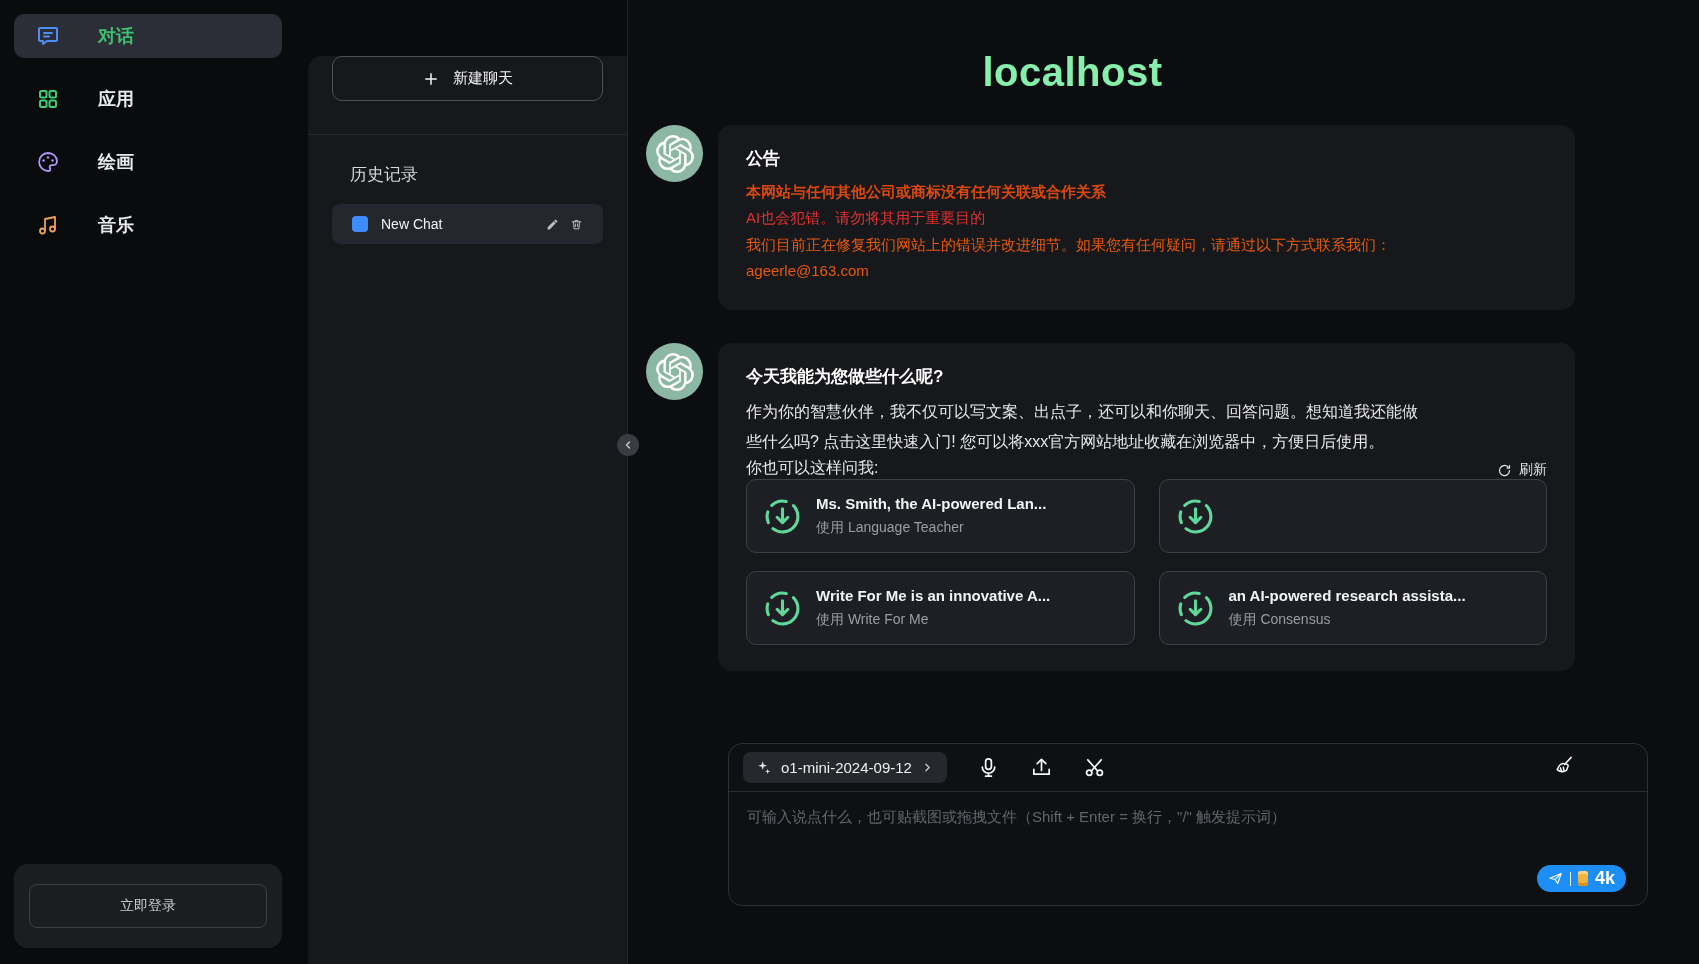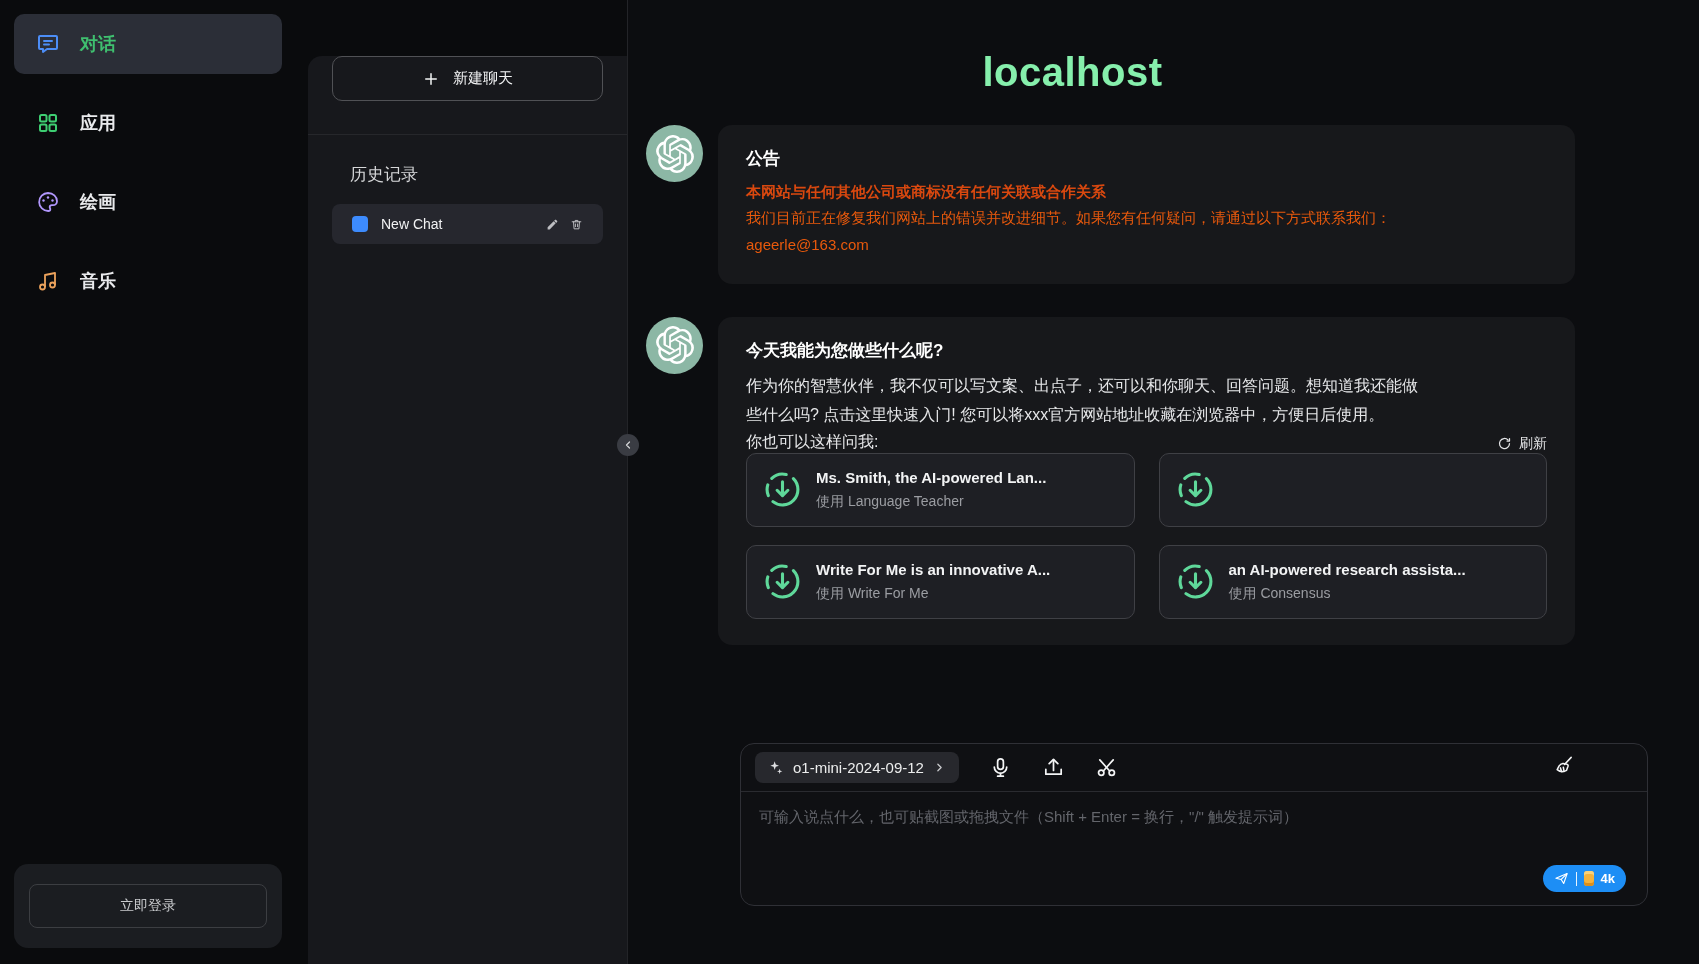--- a/index.html
+++ b/index.html
@@ -7,22 +7,22 @@
   body {
     background: #0a0b0d;
     font-family: "Liberation Sans", "DejaVu Sans", sans-serif;
     color: #e8e9ea;
   }
   .app { display: flex; height: 100%; }
 
   
   .sidebar { width: 296px; flex: 0 0 296px; position: relative; padding: 14px; }
   .nav-item {
-    display: flex; align-items: center; gap: 20px;
-    height: 60px; padding: 0 22px; margin-bottom: 19px;
+    display: flex; align-items: center; gap: 38px;
+    height: 44px; padding: 0 22px; margin-bottom: 19px;
     border-radius: 10px; font-size: 18px; font-weight: 700; color: #e9eaec;
     cursor: pointer;
   }
   .nav-item.active { background: #2b2e37; color: #3fbf6f; }
   .nav-icon { width: 24px; height: 24px; flex: 0 0 24px; }
   .ic-blue   { color: #4c8df6; }
   .ic-green  { color: #3ecf72; }
   .ic-purple { color: #b197fc; }
   .ic-orange { color: #eda35c; }
   .login-panel {
@@ -90,21 +90,21 @@
   .suggestion {
     border: 1px solid #3f4045; background: #1e1f24; border-radius: 10px;
     padding: 15px 17px; display: flex; align-items: center; gap: 15px; cursor: pointer;
   }
   .suggestion svg { width: 37px; height: 37px; flex: 0 0 37px; }
   .suggestion-title { font-size: 15px; font-weight: 700; color: #f2f3f4; white-space: nowrap; }
   .suggestion-sub { font-size: 14px; color: #9b9da2; margin-top: 7px; }
 
   
   .composer {
-    position: absolute; left: 112px; right: 51px; bottom: 58px;
+    position: absolute; left: 100px; right: 51px; bottom: 58px;
     border: 1px solid #2f3036; border-radius: 14px; background: #0f1013;
   }
   .composer-toolbar {
     display: flex; align-items: center; gap: 30px;
     padding: 8px 14px; border-bottom: 1px solid #2a2b30;
   }
   .model-pill {
     display: flex; align-items: center; gap: 9px;
     background: #27282d; border-radius: 8px; padding: 7px 13px;
     color: #eceded; font-size: 15px; cursor: pointer;
@@ -116,21 +116,21 @@
   .composer-body { position: relative; height: 113px; }
   .composer-input {
     width: 100%; height: 100%; background: transparent; border: none; outline: none;
     resize: none; padding: 16px 18px; font-family: inherit; font-size: 15px; color: #e8e9ea;
   }
   .composer-input::placeholder { color: #63656b; }
   .send-pill {
     position: absolute; right: 21px; bottom: 13px; height: 27px;
     background: #1d8ef5; border-radius: 14px; border: none;
     display: flex; align-items: center; gap: 7px; padding: 0 11px;
-    color: #ffffff; font-size: 13px; font-weight: 700; font-family: inherit; cursor: pointer;
+    color: #ffffff; font-size: 18px; font-weight: 700; font-family: inherit; cursor: pointer;
   }
   .send-pill svg { width: 15px; height: 15px; }
   .send-divider { width: 1px; height: 14px; background: #ffffff; opacity: .9; }
   .coin {
     width: 10px; height: 15px; border-radius: 3px; background: #f3b33e;
     box-shadow: inset 0 3px 0 #f8d27c, inset 0 -3px 0 #d98f1f;
   }
 </style>
 </head>
 <body>
@@ -316,20 +316,21 @@
 
       <div class="message">
         <div class="avatar">
           <svg>
               <use href="#openai-logo"></use>
             </svg>
         </div>
         <div class="bubble">
           <div class="bubble-heading">公告</div>
           <div class="ann-line l1">本网站与任何其他公司或商标没有任何关联或合作关系</div>
+          <div class="ann-line l2">AI也会犯错。请勿将其用于重要目的</div>
           <div class="ann-line l3">我们目前正在修复我们网站上的错误并改进细节。如果您有任何疑问，请通过以下方式联系我们：</div>
           <div class="ann-line l3"><a class="ann-email">ageerle@163.com</a></div>
         </div>
       </div>
 
       <div class="message">
         <div class="avatar">
           <svg>
               <use href="#openai-logo"></use>
             </svg>

